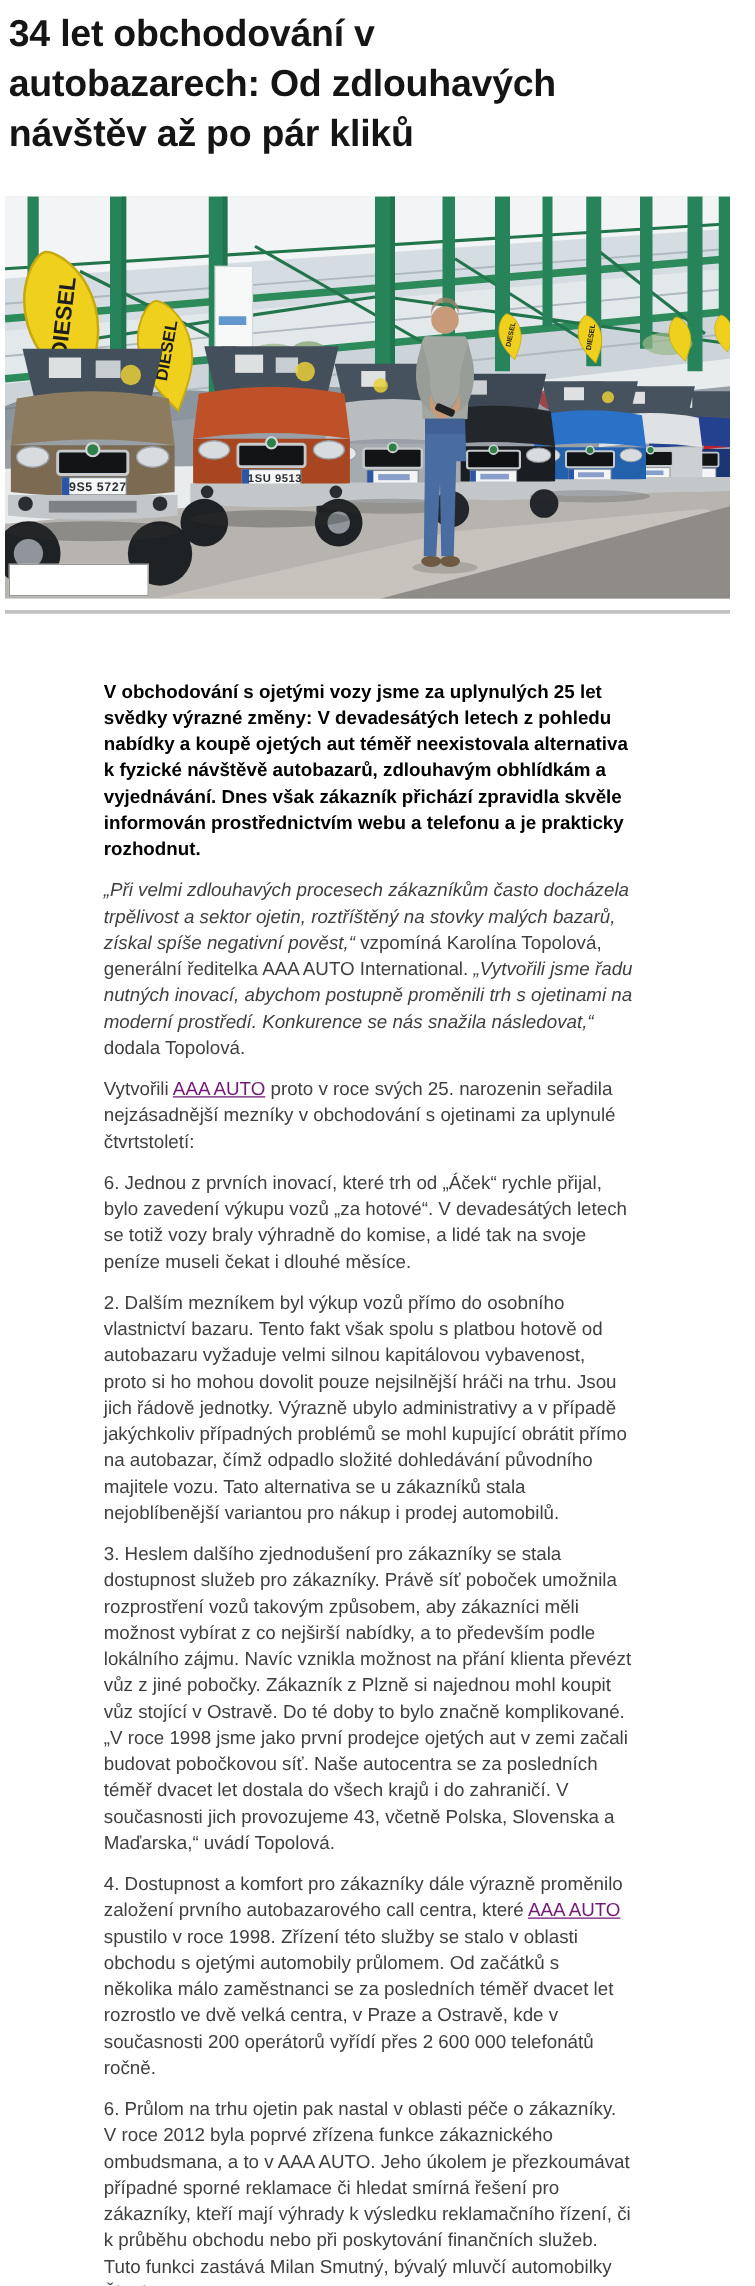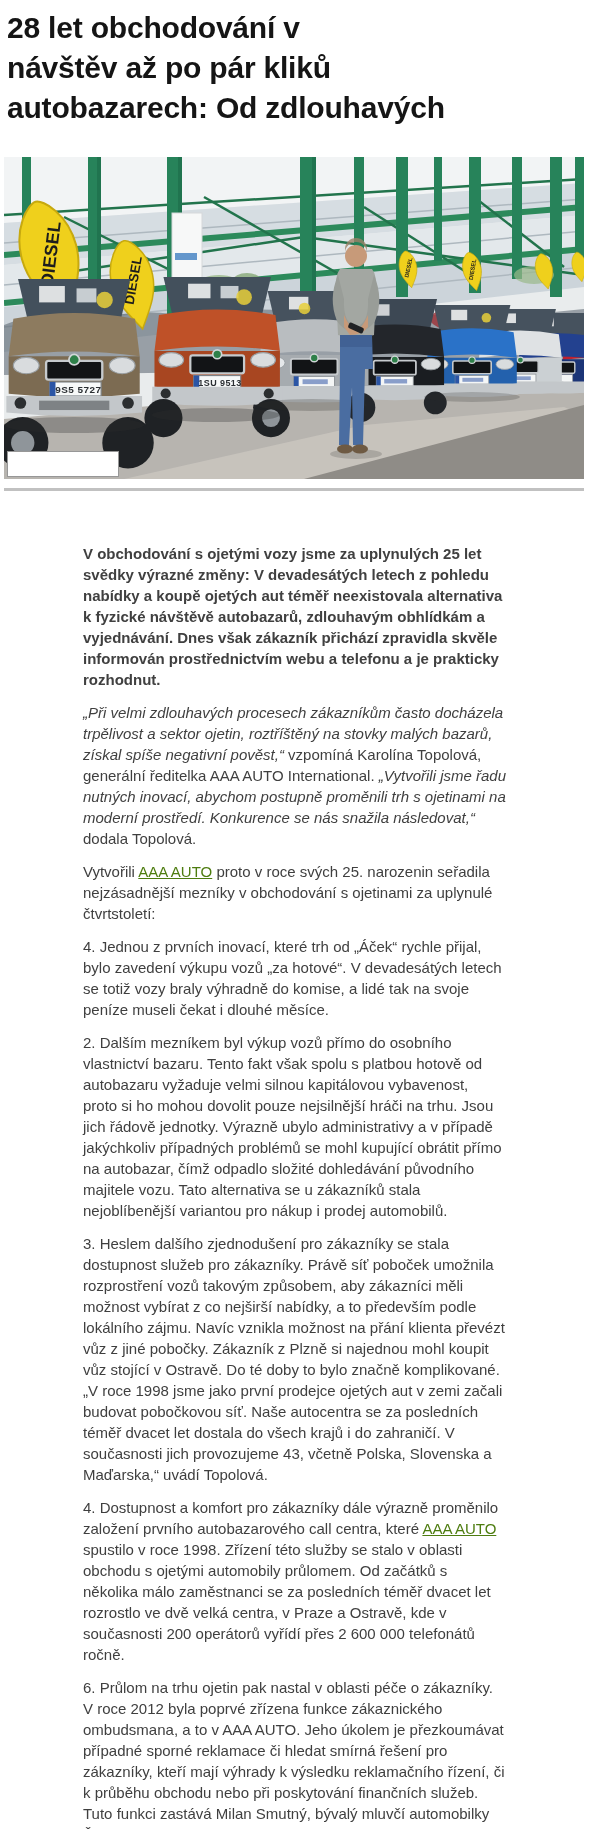--- a/index.html
+++ b/index.html
@@ -25,35 +25,35 @@
   hr.divider {
     border:none; height:3px; background:#c1c1c1;
     width:580px; margin:9px 0 0 4px;
   }
 
   .article {
     margin:52px 0 0 83px; width:423px;
     font-size:15px; line-height:21px; color:#3f3f3f;
   }
   .article p { margin:0 0 12px 0; }
-  .article p.lead { font-weight:bold; color:#404040; }
+  .article p.lead { font-weight:bold; color:#000000; }
   .article .em { font-style:italic; }
-  .article a.body-link { color:#4d7c0f; }
+  .article a.body-link { color:#701a75; }
 
   svg text { font-family:"Liberation Sans", sans-serif; }
 </style>
 </head>
 <body>
 
 <div class="page">
 
   <h1 class="headline">
-    <span class="tl">28 let obchodování v</span>
+    <span class="tl">34 let obchodování v</span>
+    <span class="tl">autobazarech: Od zdlouhavých</span>
     <span class="tl">návštěv až po pár kliků</span>
-    <span class="tl">autobazarech: Od zdlouhavých</span>
   </h1>
 
   <figure class="hero">
     <svg viewBox="0 0 580 322" width="580" height="322" role="img">
 
       <rect width="580" height="322" fill="#e9eced"></rect>
       <polygon points="0,0 580,0 580,26 0,66" fill="#f2f4f5"></polygon>
       <polygon points="0,66 580,26 580,58 0,108" fill="#d6dde2"></polygon>
       <polygon points="0,108 580,58 580,92 0,150" fill="#e3e8eb"></polygon>
       <polygon points="0,150 580,92 580,130 0,195" fill="#ccd4da"></polygon>
@@ -299,20 +299,20 @@
     </svg>
     <div class="caption-box"></div>
   </figure>
 
   <hr class="divider">
 
   <div class="article">
       <p class="lead"><span>V obchodování s ojetými vozy jsme za uplynulých 25 let svědky výrazné změny: V devadesátých letech z pohledu nabídky a koupě ojetých aut téměř neexistovala alternativa k fyzické návštěvě autobazarů, zdlouhavým obhlídkám a vyjednávání. Dnes však zákazník přichází zpravidla skvěle informován prostřednictvím webu a telefonu a je prakticky rozhodnut.</span></p>
       <p><span class="em">„Při velmi zdlouhavých procesech zákazníkům často docházela trpělivost a sektor ojetin, roztříštěný na stovky malých bazarů, získal spíše negativní pověst,“</span><span> vzpomíná Karolína Topolová, generální ředitelka AAA AUTO International. </span><span class="em">„Vytvořili jsme řadu nutných inovací, abychom postupně proměnili trh s ojetinami na moderní prostředí. Konkurence se nás snažila následovat,“</span><span> dodala Topolová.</span></p>
       <p><span>Vytvořili </span><a href="#" class="body-link">AAA AUTO</a><span> proto v roce svých 25. narozenin seřadila nejzásadnější mezníky v obchodování s ojetinami za uplynulé čtvrtstoletí:</span></p>
-      <p><span>4. Jednou z prvních inovací, které trh od „Áček“ rychle přijal, bylo zavedení výkupu vozů „za hotové“. V devadesátých letech se totiž vozy braly výhradně do komise, a lidé tak na svoje peníze museli čekat i dlouhé měsíce.</span></p>
+      <p><span>6. Jednou z prvních inovací, které trh od „Áček“ rychle přijal, bylo zavedení výkupu vozů „za hotové“. V devadesátých letech se totiž vozy braly výhradně do komise, a lidé tak na svoje peníze museli čekat i dlouhé měsíce.</span></p>
       <p><span>2. Dalším mezníkem byl výkup vozů přímo do osobního vlastnictví bazaru. Tento fakt však spolu s platbou hotově od autobazaru vyžaduje velmi silnou kapitálovou vybavenost, proto si ho mohou dovolit pouze nejsilnější hráči na trhu. Jsou jich řádově jednotky. Výrazně ubylo administrativy a v případě jakýchkoliv případných problémů se mohl kupující obrátit přímo na autobazar, čímž odpadlo složité dohledávání původního majitele vozu. Tato alternativa se u zákazníků stala nejoblíbenější variantou pro nákup i prodej automobilů.</span></p>
       <p><span>3. Heslem dalšího zjednodušení pro zákazníky se stala dostupnost služeb pro zákazníky. Právě síť poboček umožnila rozprostření vozů takovým způsobem, aby zákazníci měli možnost vybírat z co nejširší nabídky, a to především podle lokálního zájmu. Navíc vznikla možnost na přání klienta převézt vůz z jiné pobočky. Zákazník z Plzně si najednou mohl koupit vůz stojící v Ostravě. Do té doby to bylo značně komplikované. „V roce 1998 jsme jako první prodejce ojetých aut v zemi začali budovat pobočkovou síť. Naše autocentra se za posledních téměř dvacet let dostala do všech krajů i do zahraničí. V současnosti jich provozujeme 43, včetně Polska, Slovenska a Maďarska,“ uvádí Topolová.</span></p>
       <p><span>4. Dostupnost a komfort pro zákazníky dále výrazně proměnilo založení prvního autobazarového call centra, které </span><a href="#" class="body-link">AAA AUTO</a><span> spustilo v roce 1998. Zřízení této služby se stalo v oblasti obchodu s ojetými automobily průlomem. Od začátků s několika málo zaměstnanci se za posledních téměř dvacet let rozrostlo ve dvě velká centra, v Praze a Ostravě, kde v současnosti 200 operátorů vyřídí přes 2 600 000 telefonátů ročně.</span></p>
       <p><span>6. Průlom na trhu ojetin pak nastal v oblasti péče o zákazníky. V roce 2012 byla poprvé zřízena funkce zákaznického ombudsmana, a to v AAA AUTO. Jeho úkolem je přezkoumávat případné sporné reklamace či hledat smírná řešení pro zákazníky, kteří mají výhrady k výsledku reklamačního řízení, či k průběhu obchodu nebo při poskytování finančních služeb. Tuto funkci zastává Milan Smutný, bývalý mluvčí automobilky Škoda Auto.</span></p>
     </div>
 
 </div>
 
 </body></html>

